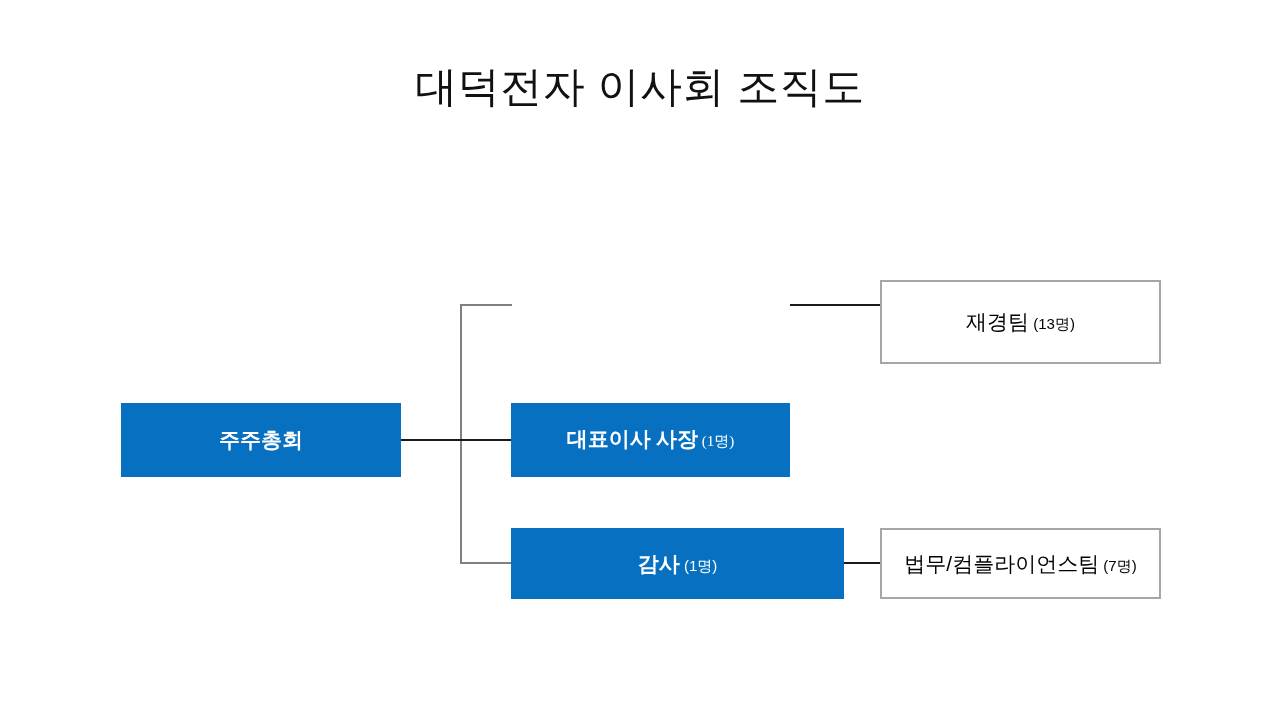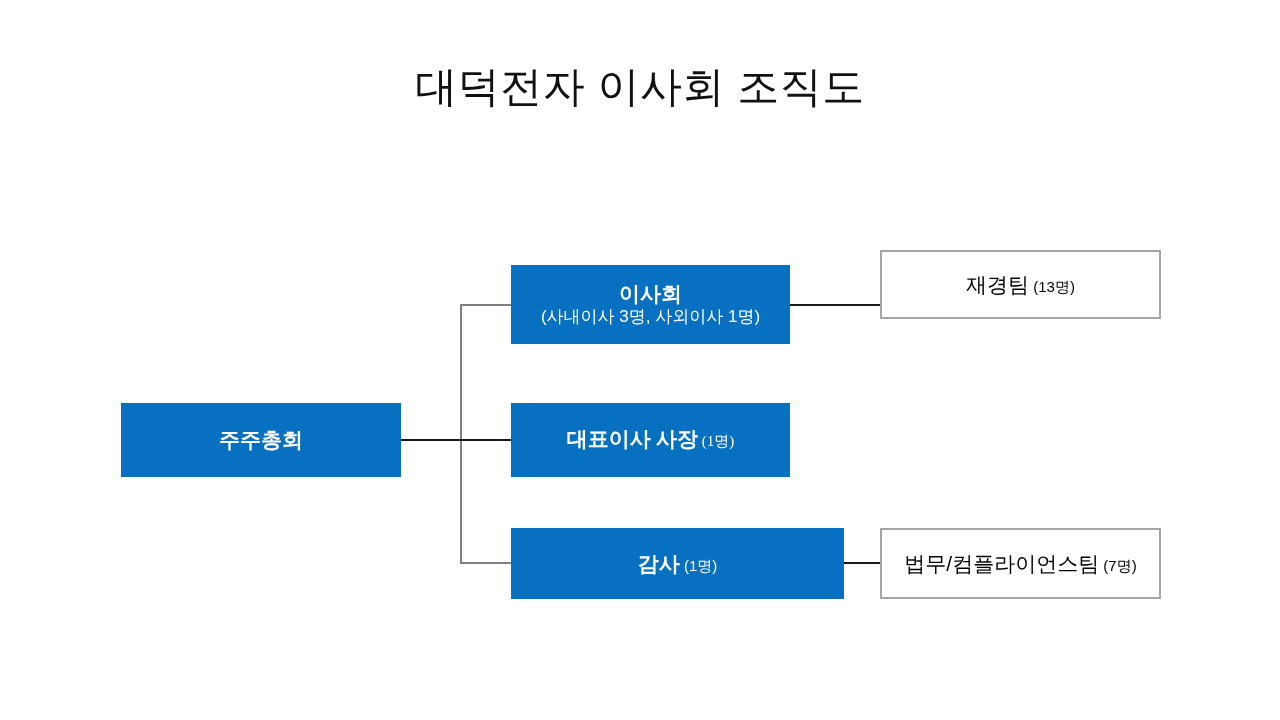--- a/index.html
+++ b/index.html
@@ -83,21 +83,21 @@
   #node-board {
     left: 511px;  top: 265px;  width: 279px;  height: 79px;
   }
   #node-ceo {
     left: 511px;  top: 403px;  width: 279px;  height: 74px; font-family: Liberation Serif, serif;
   }
   #node-auditor {
     left: 511px;  top: 528px;  width: 333px;  height: 71px;
   }
   #node-finance {
-    left: 880px;  top: 250px;  width: 281px;  height: 69px;
+    left: 880px;  top: 280px;  width: 281px;  height: 84px;
   }
   #node-legal {
     left: 880px;  top: 528px;  width: 281px;  height: 71px; justify-content: center;
   }
 
   
   .conn {
     position: absolute;
   }
   .conn.h-dark {
@@ -139,26 +139,20 @@
   <div class="conn h-dark" id="conn-main-h"></div>
   <div class="conn h-dark" id="conn-finance-h"></div>
   <div class="conn h-dark" id="conn-legal-h"></div>
 
   <div class="node filled" id="node-shareholders">
     <div class="node-title">
       <span>주주총회</span>
     </div>
   </div>
 
-  <div class="node filled" id="node-board">
-    <div class="node-title">
-      <span>이사회</span>
-    </div>
-    <div class="node-sub">(사내이사 3명, 사외이사 1명)</div>
-  </div>
 
   <div class="node filled" id="node-ceo">
     <div class="node-title">
       <span>대표이사 사장</span><span class="count"> (1명)</span>
     </div>
   </div>
 
   <div class="node filled" id="node-auditor">
     <div class="node-title">
       <span>감사</span><span class="count"> (1명)</span>

